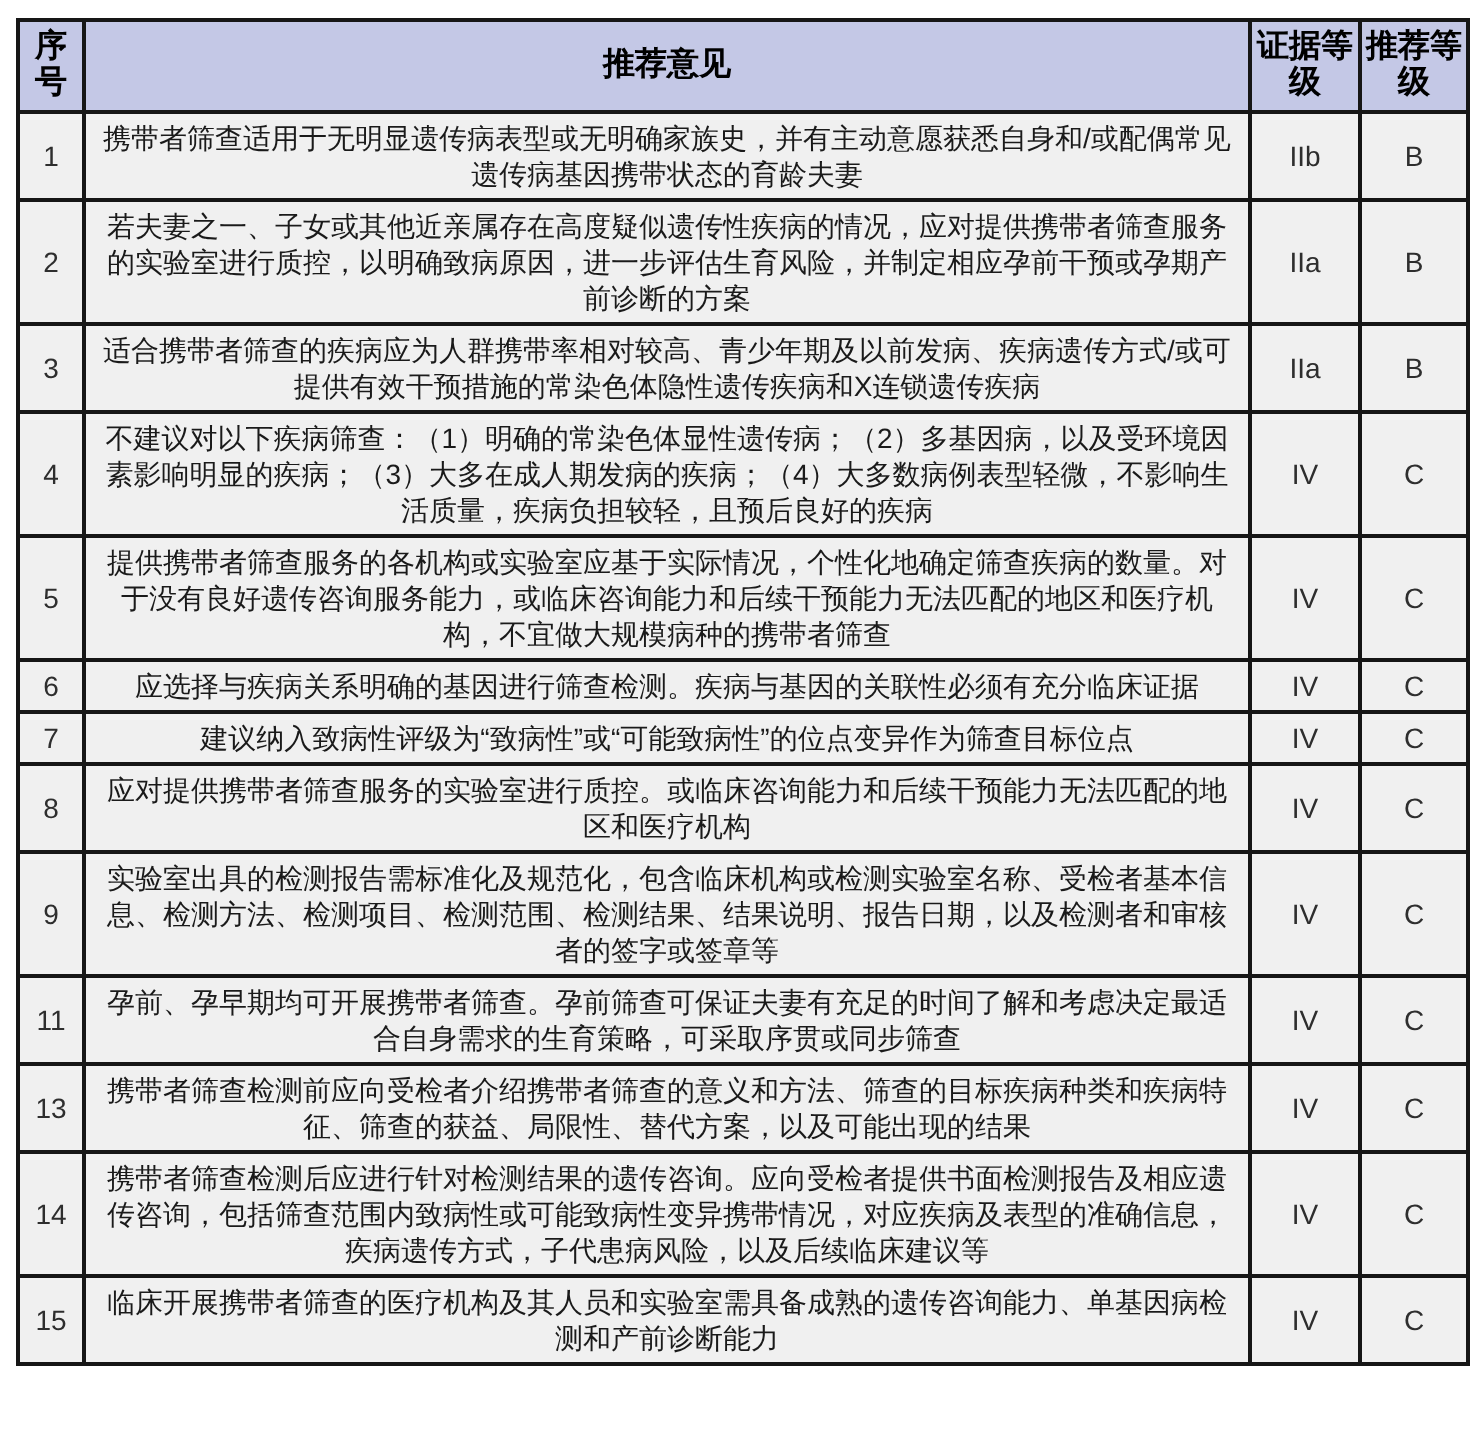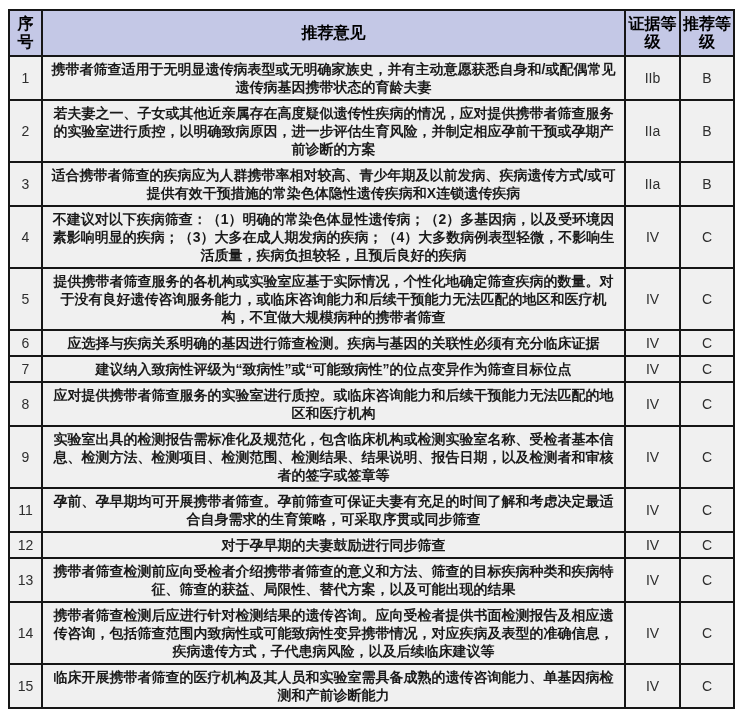--- a/index.html
+++ b/index.html
@@ -38,21 +38,21 @@
     line-height: 18px;
     padding: 4px 1px;
   }
   table.rec-table td {
     background: var(--cell-bg, #f0f0f0);
     padding: 3px 5px;
     line-height: 18px;
   }
   td.rec-cell {
     font-size: 14px;
-    font-weight: bold;
+    font-weight: normal;
     color: #1a1a1a;
     padding: 3px 8px;
   }
   td.num-cell, td.evid-cell, td.grade-cell {
     font-size: 14px;
     font-weight: normal;
     color: #2e2e2e;
   }
   col.c-num   { width: 33px; }
   col.c-rec   { width: 583px; }
@@ -133,26 +133,20 @@
           <td class="evid-cell">IV</td>
           <td class="grade-cell">C</td>
         </tr>
         <tr>
           <td class="num-cell">11</td>
           <td class="rec-cell">孕前、孕早期均可开展携带者筛查。孕前筛查可保证夫妻有充足的时间了解和考虑决定最适合自身需求的生育策略，可采取序贯或同步筛查</td>
           <td class="evid-cell">IV</td>
           <td class="grade-cell">C</td>
         </tr>
         <tr>
-          <td class="num-cell">12</td>
-          <td class="rec-cell">对于孕早期的夫妻鼓励进行同步筛查</td>
-          <td class="evid-cell">IV</td>
-          <td class="grade-cell">C</td>
-        </tr>
-        <tr>
           <td class="num-cell">13</td>
           <td class="rec-cell">携带者筛查检测前应向受检者介绍携带者筛查的意义和方法、筛查的目标疾病种类和疾病特征、筛查的获益、局限性、替代方案，以及可能出现的结果</td>
           <td class="evid-cell">IV</td>
           <td class="grade-cell">C</td>
         </tr>
         <tr>
           <td class="num-cell">14</td>
           <td class="rec-cell">携带者筛查检测后应进行针对检测结果的遗传咨询。应向受检者提供书面检测报告及相应遗传咨询，包括筛查范围内致病性或可能致病性变异携带情况，对应疾病及表型的准确信息，疾病遗传方式，子代患病风险，以及后续临床建议等</td>
           <td class="evid-cell">IV</td>
           <td class="grade-cell">C</td>

